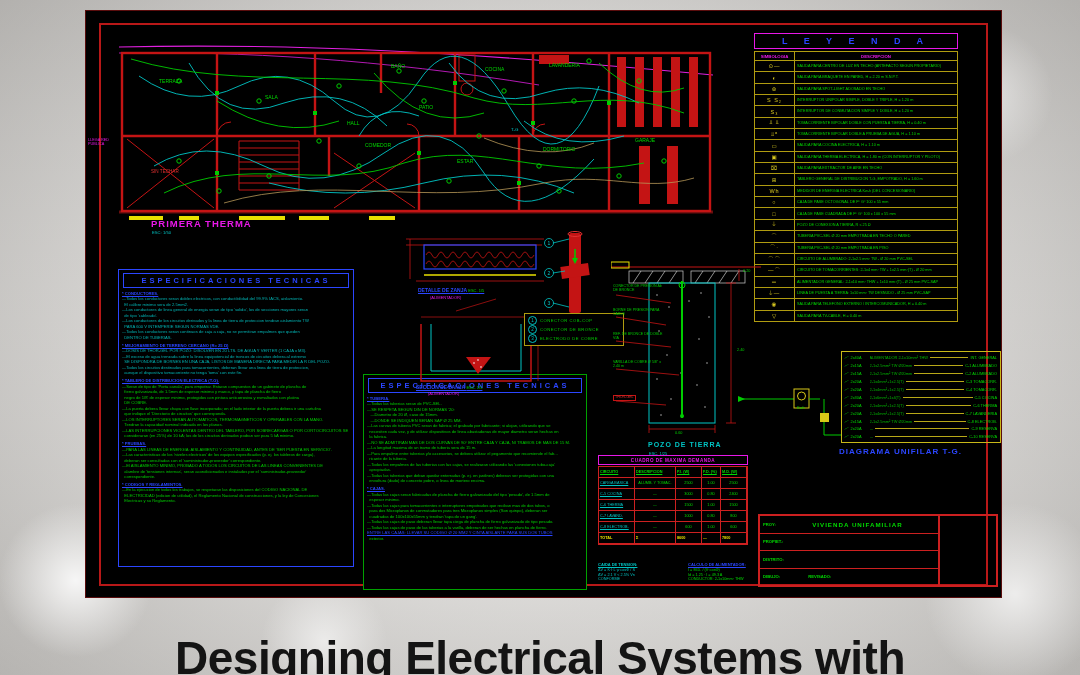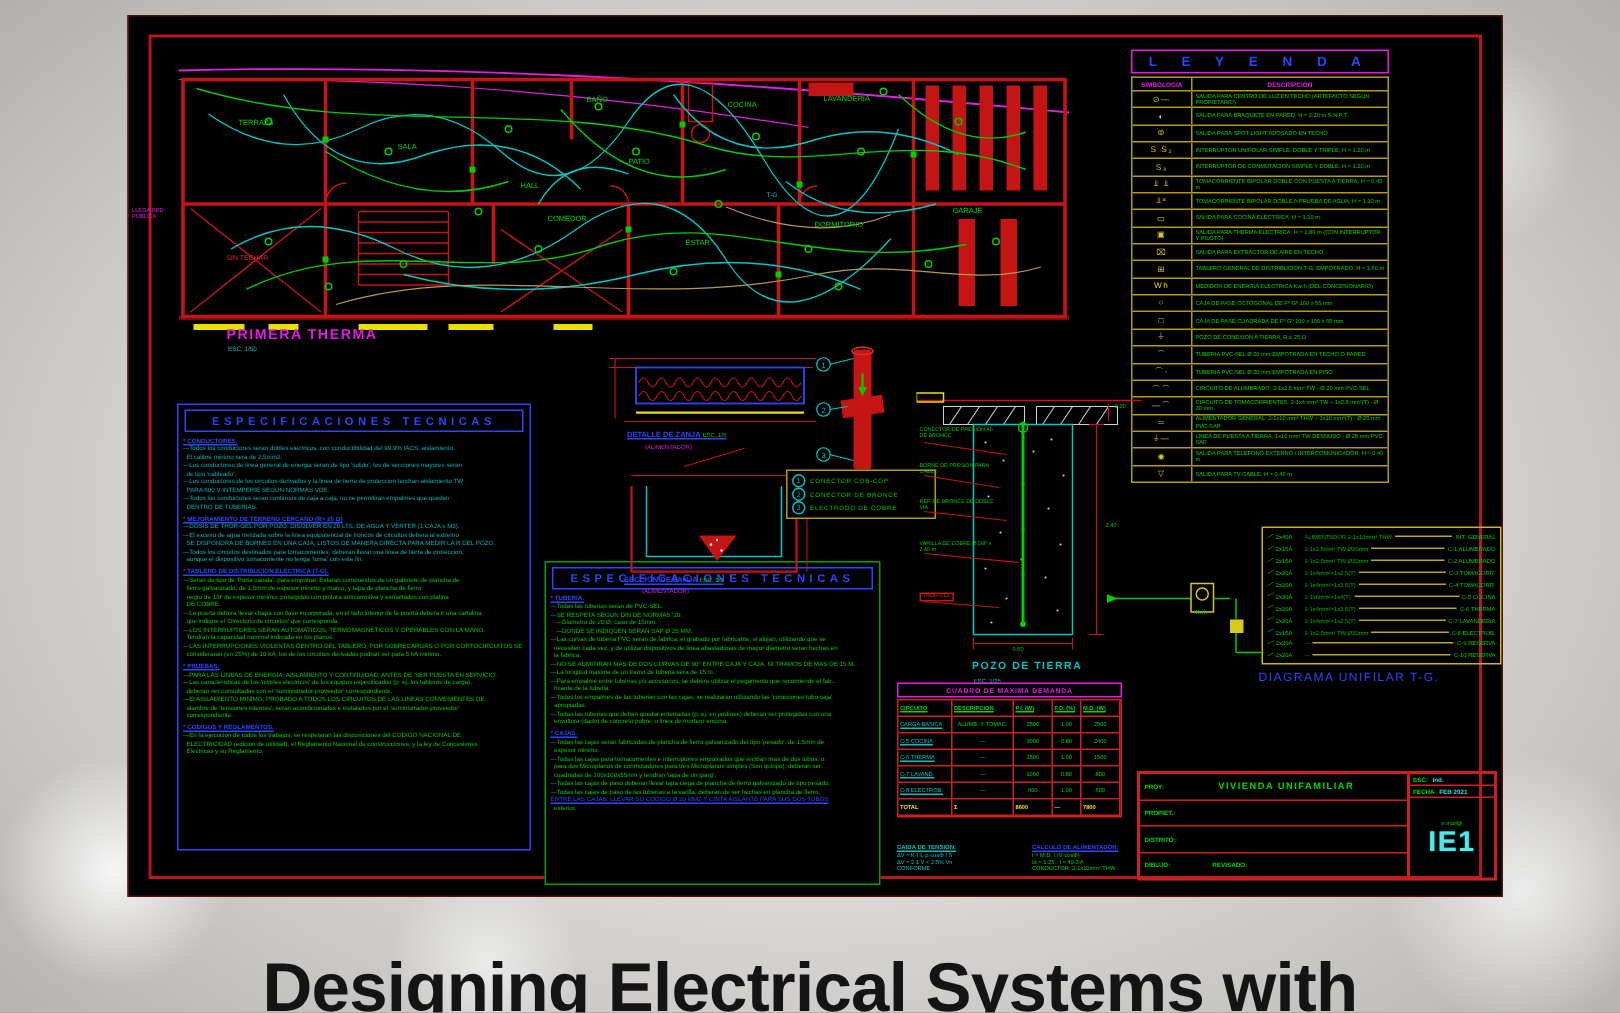--- a/index.html
+++ b/index.html
@@ -29,21 +29,21 @@
     font-size:46px;font-weight:800;color:#141414;letter-spacing:-.5px;white-space:nowrap}
 
   
   .plan-wrap{left:33px;top:30px;width:594px;height:185px}
   .plan-title{left:65px;top:207px;font-size:9.5px;font-weight:bold;letter-spacing:1px}
   .plan-scale{left:66px;top:219px;font-size:4.2px}
   .feeder-label{left:2px;top:127px;width:32px;font-size:3.8px;line-height:1.1}
   .room-g{fill:#00d800;font-size:5px}.room-r{fill:#e03030;font-size:4.6px}.room-c{fill:#00c8c8;font-size:4.4px}
 
   
-  .legend{left:668px;top:22px;width:172px;height:276px}
+  .legend{left:668px;top:22px;width:204px;height:276px}
   .legend-title{border:1.5px solid #e818e8;color:#2b46ff;font-weight:bold;text-align:center;
     letter-spacing:7px;font-size:9px;padding:2px 0;margin-bottom:2px}
   .legend-head{display:grid;grid-template-columns:40px 1fr;border:1px solid #b09c10;border-bottom:none}
   .legend-head div{color:#e818e8;font-size:4.3px;text-align:center;padding:1.5px 0;font-weight:bold}
   .legend-head div:first-child{border-right:1px solid #b09c10}
   .legend-body{border:1px solid #b09c10}
   .lg-row{display:grid;grid-template-columns:40px 1fr;border-bottom:1px solid #b09c10;height:10.35px;overflow:hidden}
   .lg-row:last-child{border-bottom:none}
   .lg-sym{color:#d8c820;font-size:5.5px;display:flex;align-items:center;justify-content:center;border-right:1px solid #b09c10;letter-spacing:1px}
   .lg-desc{color:#00d800;font-size:3.8px;line-height:1.12;padding:.5px 2px;display:flex;align-items:center}
@@ -83,21 +83,21 @@
   
   .feeder-wrap{left:650px;top:350px;width:105px;height:80px}
   .meter-label{left:711px;top:394px;font-size:4px}
   .uni-box{left:755px;top:340px;width:160px;height:92px;border:1px solid #c8b818;padding:2px 3px;box-sizing:border-box}
   .uni-row{display:flex;align-items:center;height:7.9px;font-size:3.9px;color:#00d800;gap:2px;white-space:nowrap}
   .uni-brk{color:#00d800;font-size:5px;transform:rotate(20deg)}
   .uni-amp{min-width:17px}
   .uni-wire{color:#00b400;overflow:hidden;max-width:62px;text-overflow:clip}
   .uni-line{flex:1;height:1px;background:#b8a818;min-width:4px}
   .uni-load{color:#00d800}
-  .uni-label{left:753px;top:436px;font-size:8px;font-weight:normal;letter-spacing:1px}
+  .uni-label{left:753px;top:436px;font-size:8px;font-weight:bold;letter-spacing:1px}
 
   
   .cargas{left:512px;top:444px;width:150px}
   .cargas-title{border:1px solid #e818e8;color:#e818e8;font-size:4.6px;font-weight:bold;text-align:center;padding:1.5px 0;margin-bottom:1px;letter-spacing:.5px}
   .cg{display:grid;grid-template-columns:36px 41px 26px 19px 26px;border:1.5px solid #cc2020}
   .cg div{border-right:1px solid #cc2020;border-bottom:1px solid #cc2020;font-size:3.8px;padding:1.5px 1px;min-height:7px;display:flex;align-items:center}
   .cg .hd{color:#00d800;font-weight:bold;text-decoration:underline}
   .cg .c1{color:#00c2c2;text-decoration:underline}
   .cg .vg{color:#00d800;justify-content:center}
   .cg .tot{color:#e8e000;font-weight:bold}
@@ -759,30 +759,16 @@
         <span class="tb-lab">PROPIET.:</span>
       </div>
       <div class="tb-row">
         <span class="tb-lab">DISTRITO:</span>
       </div>
       <div class="tb-row">
         <span class="tb-lab">DIBUJO:</span>
         <span class="tb-lab" style="margin-left:24px">REVISADO:</span>
       </div>
     </div>
-    <div class="tb-right">
-      <div class="tb-rrow">
-        <span class="tb-lab">ESC:</span>
-        <span class="tb-val">Ind.</span>
-      </div>
-      <div class="tb-rrow">
-        <span class="tb-lab">FECHA</span>
-        <span class="tb-val">FEB 2021</span>
-      </div>
-      <div class="tb-sheet">
-        <span class="tb-mail">e.mail@</span>
-        <span class="tb-ie">IE1</span>
-      </div>
-    </div>
   </div>
 </div>
 
 <div class="caption">Designing Electrical Systems with</div>
 
 </body></html>

